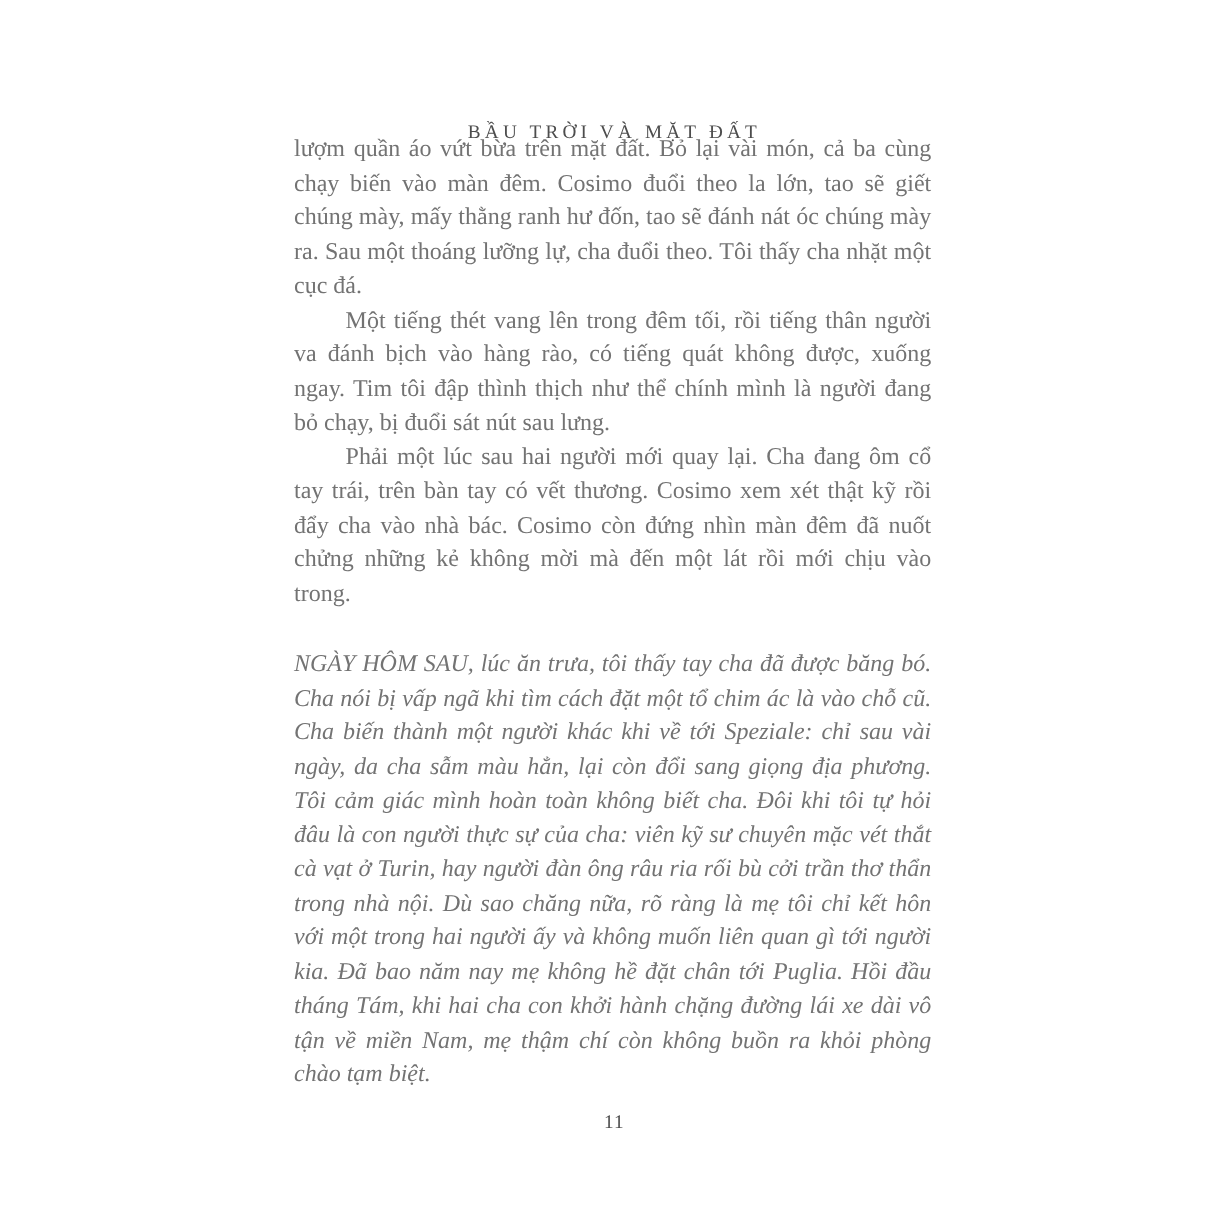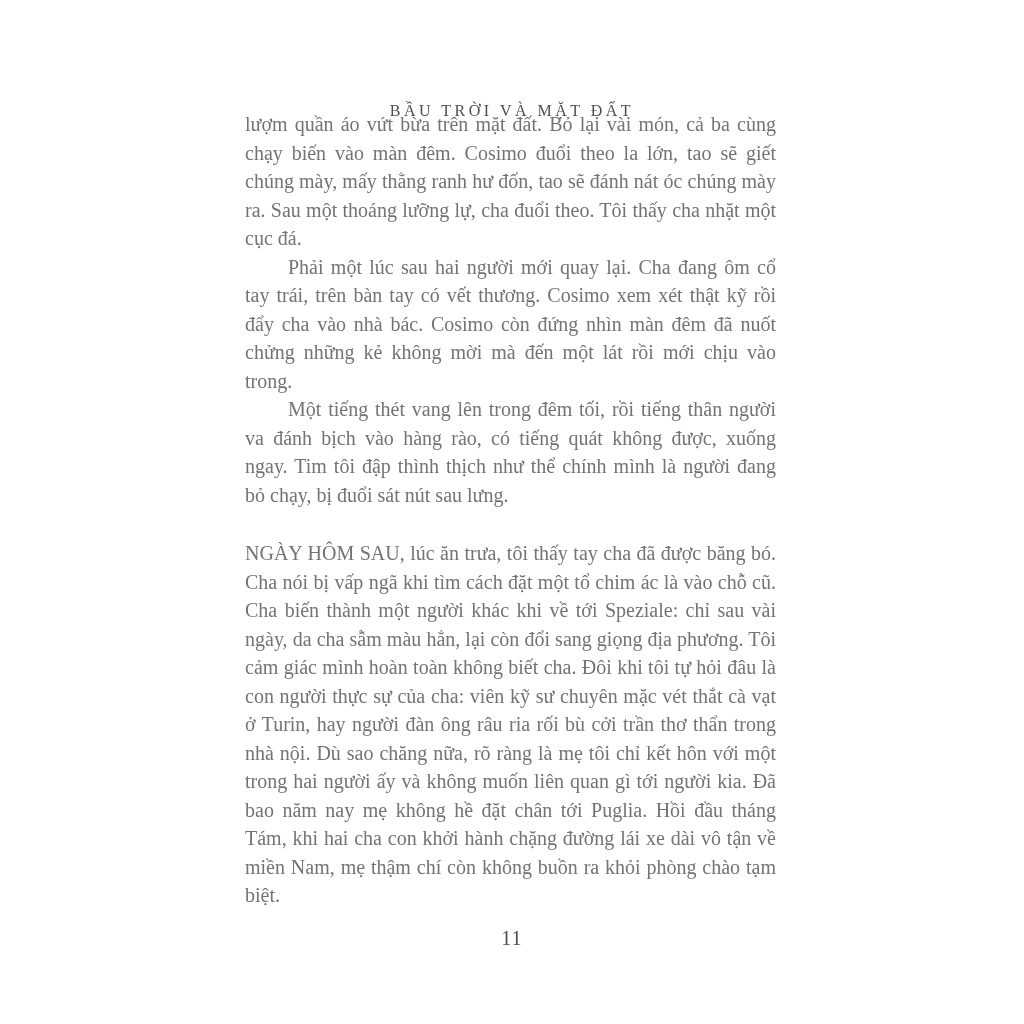--- a/index.html
+++ b/index.html
@@ -39,41 +39,42 @@
     text-justify: inter-word;
   }
   .para {
     margin: 0;
   }
   .para.indent {
     text-indent: 43px;
   }
   .para.section-start {
     margin-top: 30px;
+    font-style: italic;
   }
   .page-number {
     position: absolute;
     top: 927px;
     left: 0;
     width: 100%;
     text-align: center;
-    font-size: 20px;
+    font-size: 16px;
     color: #4d4d4d;
     letter-spacing: 1px;
   }
 </style>
 </head>
 <body>
 
 <div class="book-page">
 
   <div class="running-header">BẦU TRỜI VÀ MẶT ĐẤT</div>
 
   <div class="text-block">
     <p class="para">lượm quần áo vứt bừa trên mặt đất. Bỏ lại vài món, cả ba cùng chạy biến vào màn đêm. Cosimo đuổi theo la lớn, tao sẽ giết chúng mày, mấy thằng ranh hư đốn, tao sẽ đánh nát óc chúng mày ra. Sau một thoáng lưỡng lự, cha đuổi theo. Tôi thấy cha nhặt một cục đá.</p>
+    <p class="para indent">Một tiếng thét vang lên trong đêm tối, rồi tiếng thân người va đánh bịch vào hàng rào, có tiếng quát không được, xuống ngay. Tim tôi đập thình thịch như thể chính mình là người đang bỏ chạy, bị đuổi sát nút sau lưng.</p>
     <p class="para indent">Phải một lúc sau hai người mới quay lại. Cha đang ôm cổ tay trái, trên bàn tay có vết thương. Cosimo xem xét thật kỹ rồi đẩy cha vào nhà bác. Cosimo còn đứng nhìn màn đêm đã nuốt chửng những kẻ không mời mà đến một lát rồi mới chịu vào trong.</p>
-    <p class="para indent">Một tiếng thét vang lên trong đêm tối, rồi tiếng thân người va đánh bịch vào hàng rào, có tiếng quát không được, xuống ngay. Tim tôi đập thình thịch như thể chính mình là người đang bỏ chạy, bị đuổi sát nút sau lưng.</p>
     <p class="para section-start">NGÀY HÔM SAU, lúc ăn trưa, tôi thấy tay cha đã được băng bó. Cha nói bị vấp ngã khi tìm cách đặt một tổ chim ác là vào chỗ cũ. Cha biến thành một người khác khi về tới Speziale: chỉ sau vài ngày, da cha sẫm màu hẳn, lại còn đổi sang giọng địa phương. Tôi cảm giác mình hoàn toàn không biết cha. Đôi khi tôi tự hỏi đâu là con người thực sự của cha: viên kỹ sư chuyên mặc vét thắt cà vạt ở Turin, hay người đàn ông râu ria rối bù cởi trần thơ thẩn trong nhà nội. Dù sao chăng nữa, rõ ràng là mẹ tôi chỉ kết hôn với một trong hai người ấy và không muốn liên quan gì tới người kia. Đã bao năm nay mẹ không hề đặt chân tới Puglia. Hồi đầu tháng Tám, khi hai cha con khởi hành chặng đường lái xe dài vô tận về miền Nam, mẹ thậm chí còn không buồn ra khỏi phòng chào tạm biệt.</p>
   </div>
 
   <div class="page-number">11</div>
 
 </div>
 
 </body></html>

